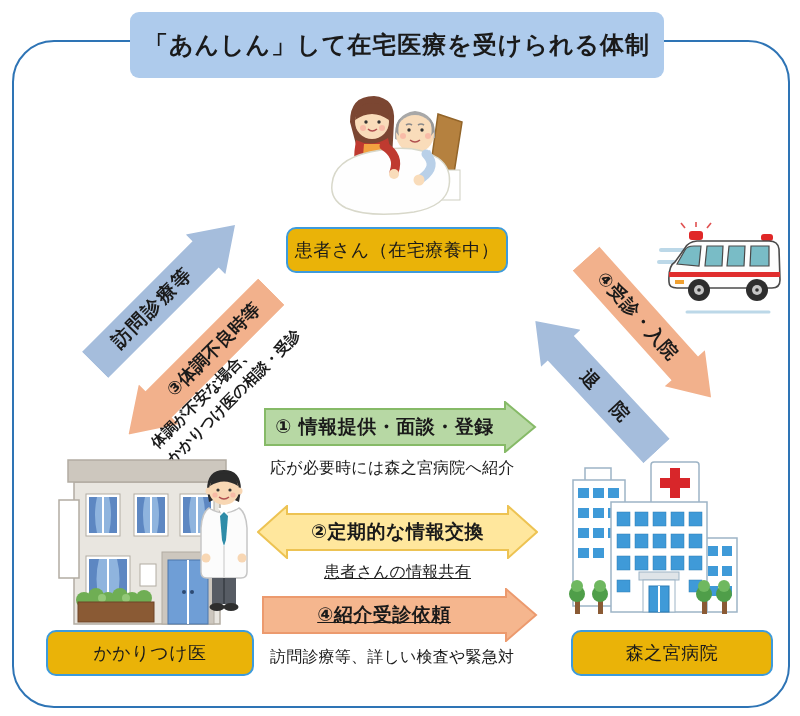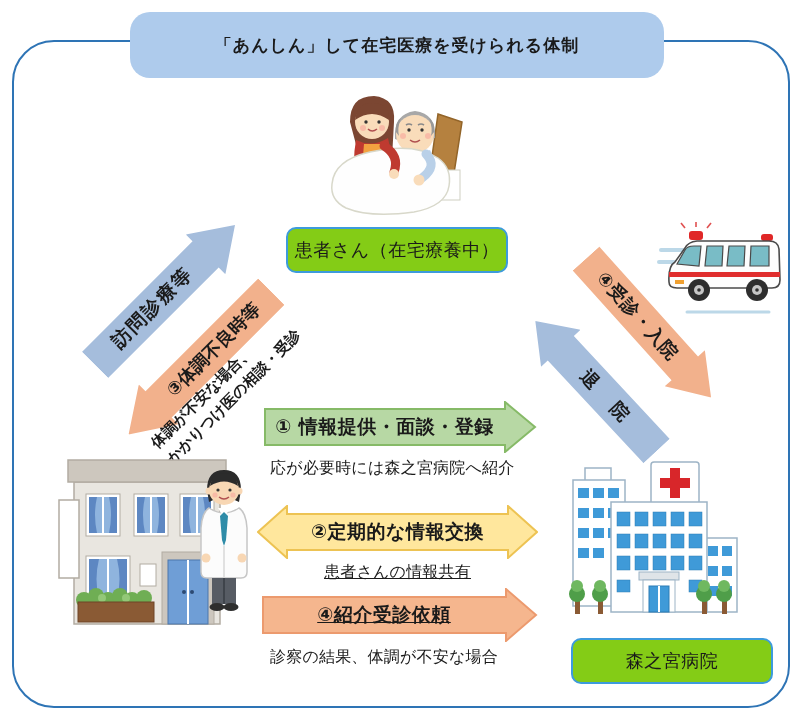--- a/index.html
+++ b/index.html
@@ -8,33 +8,33 @@
     font-family:"DejaVu Sans","Liberation Sans",sans-serif;color:var(--text,#1a1a1a);
   }
   
   .frame{
     position:absolute;left:12px;top:40px;width:774px;height:664px;
     border:2.5px solid var(--frame_border);border-radius:42px;background:transparent;
   }
   
   .title{
     position:absolute;left:130px;top:12px;width:534px;height:66px;
-    background:var(--title_fill);border-radius:20px;
+    background:var(--title_fill);border-radius:9px;
     display:flex;align-items:center;justify-content:center;
-    font-size:17px;font-weight:bold;letter-spacing:1px;
+    font-size:24px;font-weight:bold;letter-spacing:1px;
   }
   
   .nodebox{
-    position:absolute;background:#84cc16;border:2px solid var(--label_border);
+    position:absolute;background:#eab308;border:2px solid var(--label_border);
     border-radius:10px;display:flex;align-items:center;justify-content:center;
     font-size:18px;font-weight:500;letter-spacing:.5px;
   }
   .nb-patient{left:286px;top:227px;width:218px;height:42px;}
   .nb-doctor{left:46px;top:630px;width:204px;height:42px;}
-  .nb-hospital{left:571px;top:630px;width:198px;height:42px;margin-top:8px;}
+  .nb-hospital{left:571px;top:630px;width:198px;height:42px;}
 
   
   .diag{position:absolute;display:flex;align-items:center;justify-content:center;}
   .diag .bg{position:absolute;inset:0;}
   .arr-right{clip-path:polygon(0% 17%,79% 17%,79% 0%,100% 50%,79% 100%,79% 83%,0% 83%);}
   .arr-left{clip-path:polygon(100% 17%,21% 17%,21% 0%,0% 50%,21% 100%,21% 83%,100% 83%);}
   .diag .lbl{position:relative;font-weight:bold;white-space:nowrap;}
   .d-visit{left:66px;top:267px;width:198px;height:56px;transform:rotate(-45deg);}
   .d-visit .bg{background:var(--blue_fill);}
   .d-visit .lbl{font-size:19px;letter-spacing:2px;padding-right:36px;}
@@ -186,21 +186,21 @@
     <polygon points="30,1 1,27 30,53 30,45 251,45 251,53 280,27 251,1 251,9 30,9"></polygon>
   </svg>
   <div class="hlabel hl-exchange">②定期的な情報交換</div>
   <div class="note n-exchange">患者さんの情報共有</div>
 
   <svg class="harrow a-referral" width="276" height="54" viewBox="0 0 276 54">
     <polygon points="1,9 244,9 244,1 274,27 244,53 244,45 1,45"></polygon>
   </svg>
   <div class="hlabel hl-referral">④紹介受診依頼</div>
   <div class="note n-referral">
-    <span>診察の結果、体調が不安な場合</span>
+    <span>訪問診療等、詳しい検査や緊急対</span>
   </div>
 
   <svg class="illus il-clinic" width="190" height="188" viewBox="0 0 190 188">
     <rect x="16" y="38" width="146" height="142" fill="#e9e6e0" stroke="#b2aca2" stroke-width="1.5"></rect>
     <rect x="10" y="16" width="158" height="22" fill="#cdc7be" stroke="#b2aca2" stroke-width="1.5"></rect>
     <rect x="1" y="56" width="20" height="78" fill="#ffffff" stroke="#b2aca2" stroke-width="1.5"></rect>
     <g>
       <rect x="28" y="50" width="34" height="42" fill="#ffffff" stroke="#b2aca2"></rect>
       <rect x="31" y="53" width="28" height="36" fill="#8fb4de"></rect>
       <path d="M31,53 L39,53 Q35,71 39,89 L31,89 Z" fill="#5d87c2"></path>
@@ -330,15 +330,16 @@
         <circle cx="33" cy="136" r="6" fill="#6fb860"></circle>
       <rect x="135" y="150" width="5" height="14" fill="#8a5a34"></rect>
         <circle cx="137" cy="144" r="8" fill="#4f9e49"></circle>
         <circle cx="137" cy="136" r="6" fill="#6fb860"></circle>
       <rect x="155" y="150" width="5" height="14" fill="#8a5a34"></rect>
         <circle cx="157" cy="144" r="8" fill="#4f9e49"></circle>
         <circle cx="157" cy="136" r="6" fill="#6fb860"></circle>
     </g>
   </svg>
 
+  <div class="nodebox nb-doctor">かかりつけ医</div>
   <div class="nodebox nb-hospital">森之宮病院</div>
 
 </div>
 
 </body></html>

